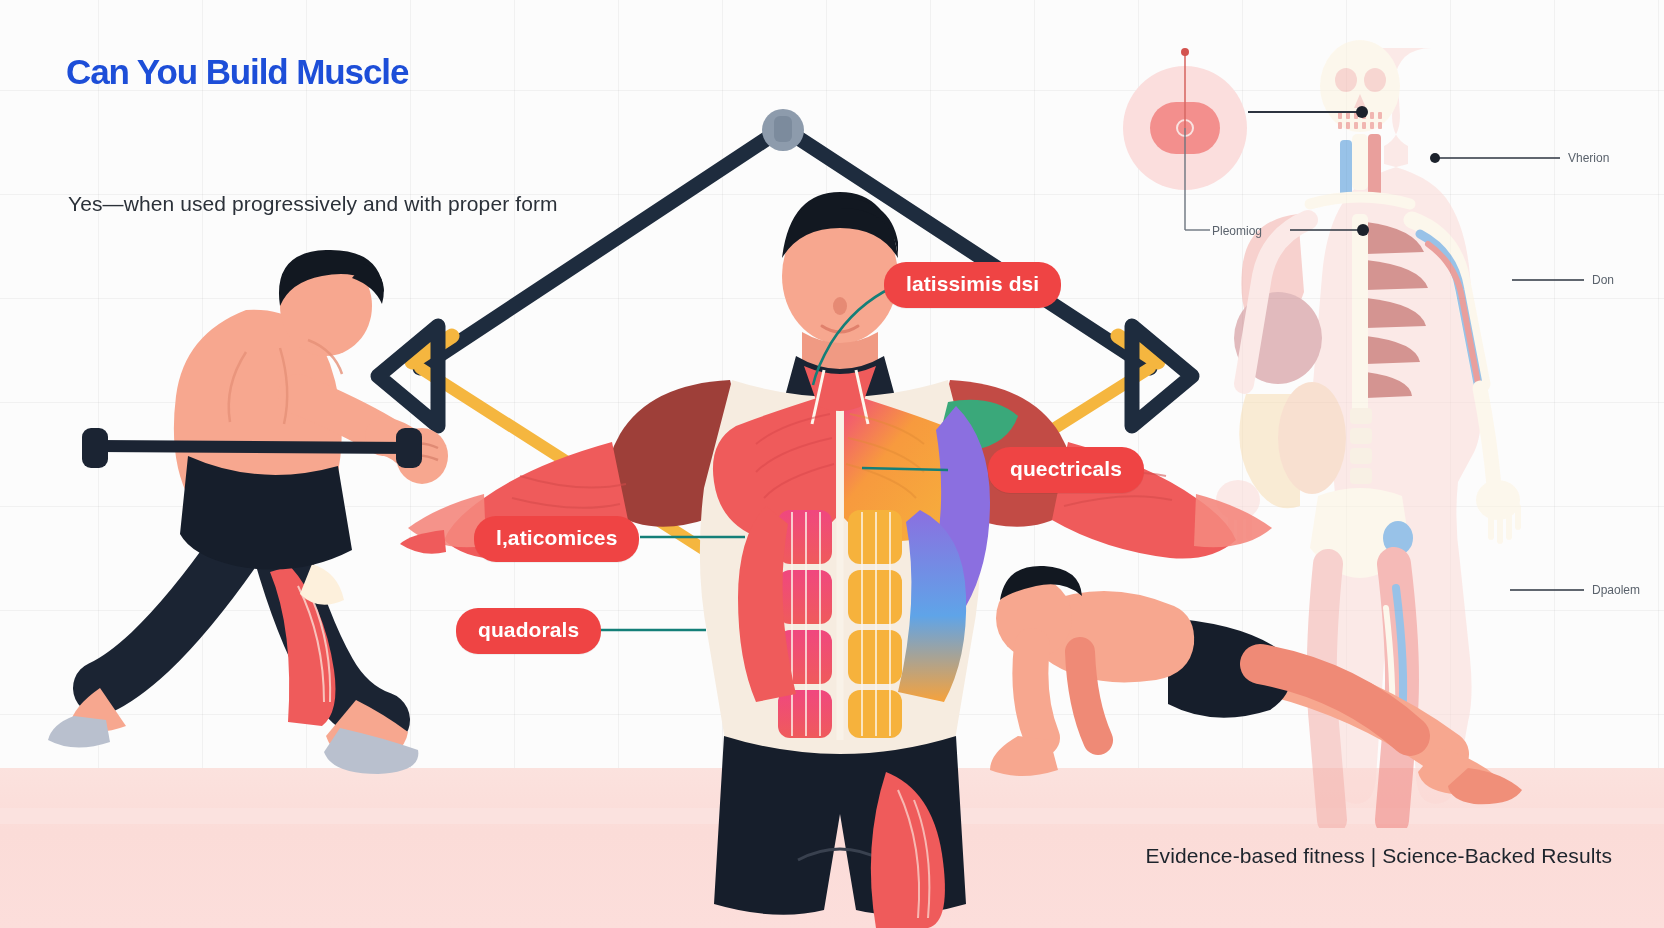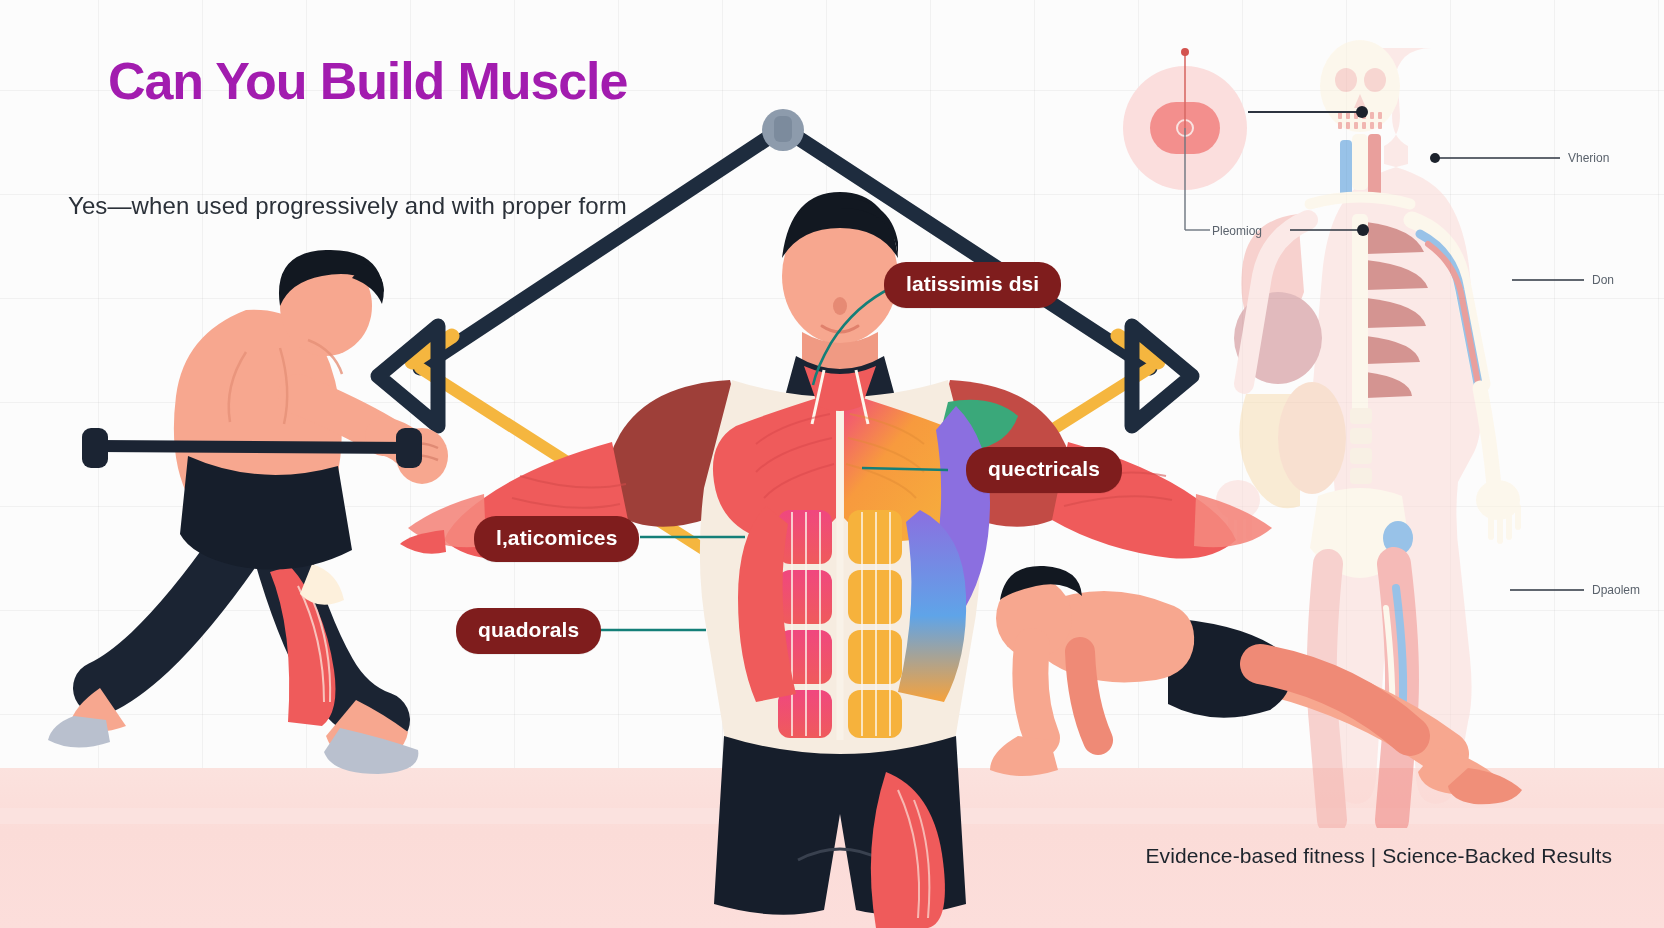--- a/index.html
+++ b/index.html
@@ -25,38 +25,38 @@
     background:linear-gradient(to bottom,#fbe2de 0%,#fbdcd8 40%,#fcdedb 100%);
   }
   .floor-hi{
     position:absolute;left:0;right:0;bottom:104px;height:16px;
     background:#fae3df;opacity:.85;
   }
 
   
   .headline{
     position:absolute;left:66px;top:52px;width:700px;
-    font-weight:bold;font-size:52px;line-height:1.14;
-    letter-spacing:-1.1px;color:#a21caf;margin-left:42px;
+    font-weight:bold;font-size:35px;line-height:1.14;
+    letter-spacing:-1.1px;color:#1d4ed8;
   }
   .subhead{
     position:absolute;left:68px;top:192px;width:760px;
-    font-size:24px;color:#2b3139;letter-spacing:.1px;
+    font-size:21px;color:#2b3139;letter-spacing:.1px;
   }
 
   
   .footer{
     position:absolute;right:52px;bottom:60px;
     font-size:21px;color:#1d242c;letter-spacing:.1px;white-space:nowrap;margin-top:32px;
   }
 
   
   .pill{
     position:absolute;
-    background:#7f1d1d;color:#ffffff;
+    background:#ef4444;color:#ffffff;
     border-radius:22px;
     font-weight:bold;font-size:21px;letter-spacing:.1px;
     padding:10px 22px 12px 22px;
     white-space:nowrap;
     box-shadow:0 1px 0 rgba(0,0,0,.05);
   }
 
   svg{display:block;}
   .abs{position:absolute;}
 </style>
@@ -381,19 +381,19 @@
     <line x1="640" y1="537" x2="745" y2="537" stroke="#147f78" stroke-width="2.5"></line>
     <line x1="600" y1="630" x2="706" y2="630" stroke="#147f78" stroke-width="2.5"></line>
   </svg>
 
   <div class="headline">
     <span>Can You Build Muscle</span><br>
   </div>
   <div class="subhead">Yes—when used progressively and with proper form</div>
 
   <div class="pill" style="left:884px;top:262px;">latissimis dsi</div>
-  <div class="pill" style="left:966px;top:447px;">quectricals</div>
+  <div class="pill" style="left:988px;top:447px;">quectricals</div>
   <div class="pill" style="left:474px;top:516px;">l,aticomices</div>
   <div class="pill" style="left:456px;top:608px;">quadorals</div>
 
   <div class="footer">Evidence-based fitness | Science-Backed Results</div>
 
 </div>
 
 </body></html>

